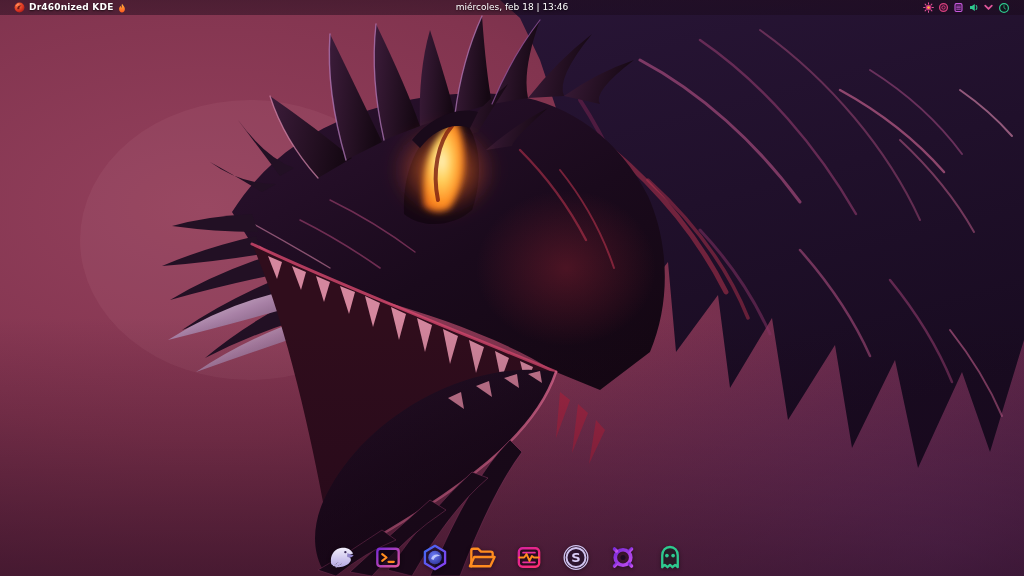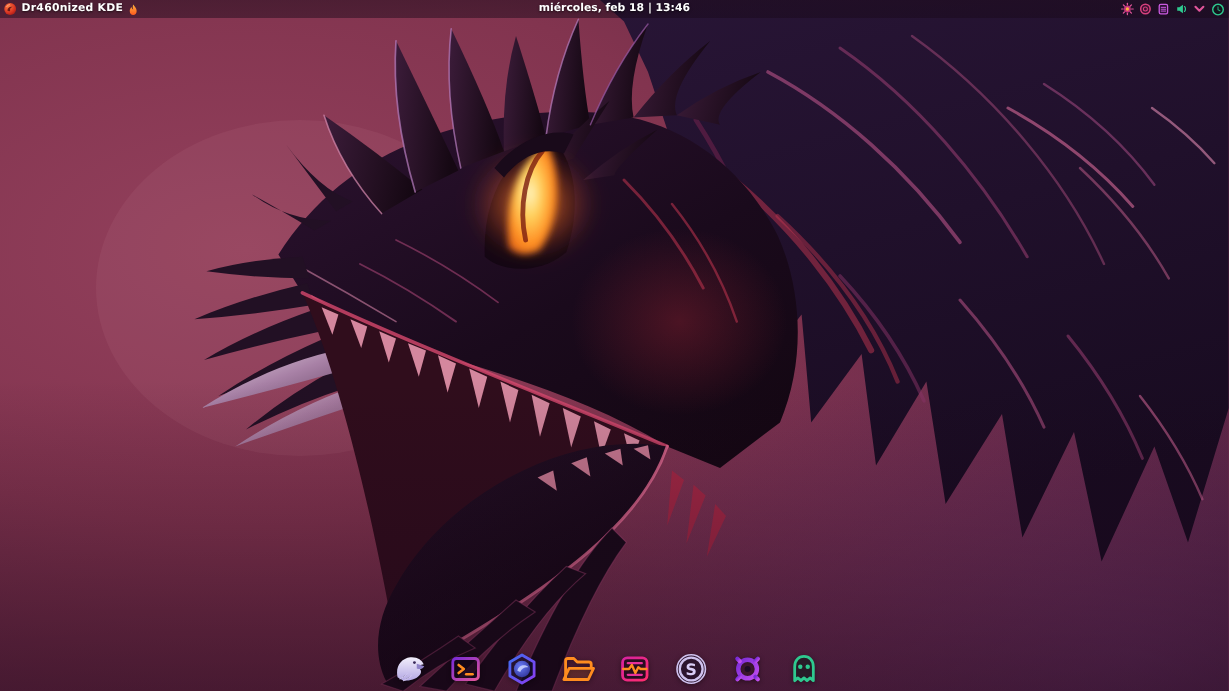--- a/index.html
+++ b/index.html
@@ -8,31 +8,31 @@
     background:#7d2f4a;
     font-family:"DejaVu Sans","Liberation Sans",sans-serif;
     -webkit-font-smoothing:antialiased;
   }
   
   .wallpaper{position:absolute;inset:0;z-index:0;display:block;}
 
   
   .panel{
     position:absolute;top:0;left:0;right:0;height:15px;z-index:20;
-    display:flex;align-items:center;padding:0 3px;box-sizing:border-box;
+    display:flex;align-items:center;padding:0 14px;box-sizing:border-box;
     background:linear-gradient(rgba(28,10,26,.52),rgba(24,8,24,.46));
   }
   .panel-left{display:flex;align-items:center;gap:4px;height:100%;}
   .app-label{
     color:var(--panel-text,#fff);font-size:9px;font-weight:bold;letter-spacing:.2px;
     text-shadow:0 1px 2px rgba(0,0,0,.65);line-height:15px;white-space:nowrap;
   }
   .clock{
     position:absolute;left:50%;top:0;transform:translateX(-50%);
-    color:var(--panel-text,#fff);font-size:9px;font-weight:bold;line-height:15px;
+    color:var(--panel-text,#fff);font-size:9px;font-weight:normal;line-height:15px;
     text-shadow:0 1px 2px rgba(0,0,0,.65);white-space:nowrap;
   }
   .tray{margin-left:auto;display:flex;align-items:center;gap:4px;height:100%;}
   .tray svg{display:block;}
   .panel svg{display:block;}
 
   
   .dock{
     position:absolute;bottom:2px;left:50%;transform:translateX(calc(-50% - 7px));
     display:flex;align-items:flex-end;gap:13px;z-index:20;

